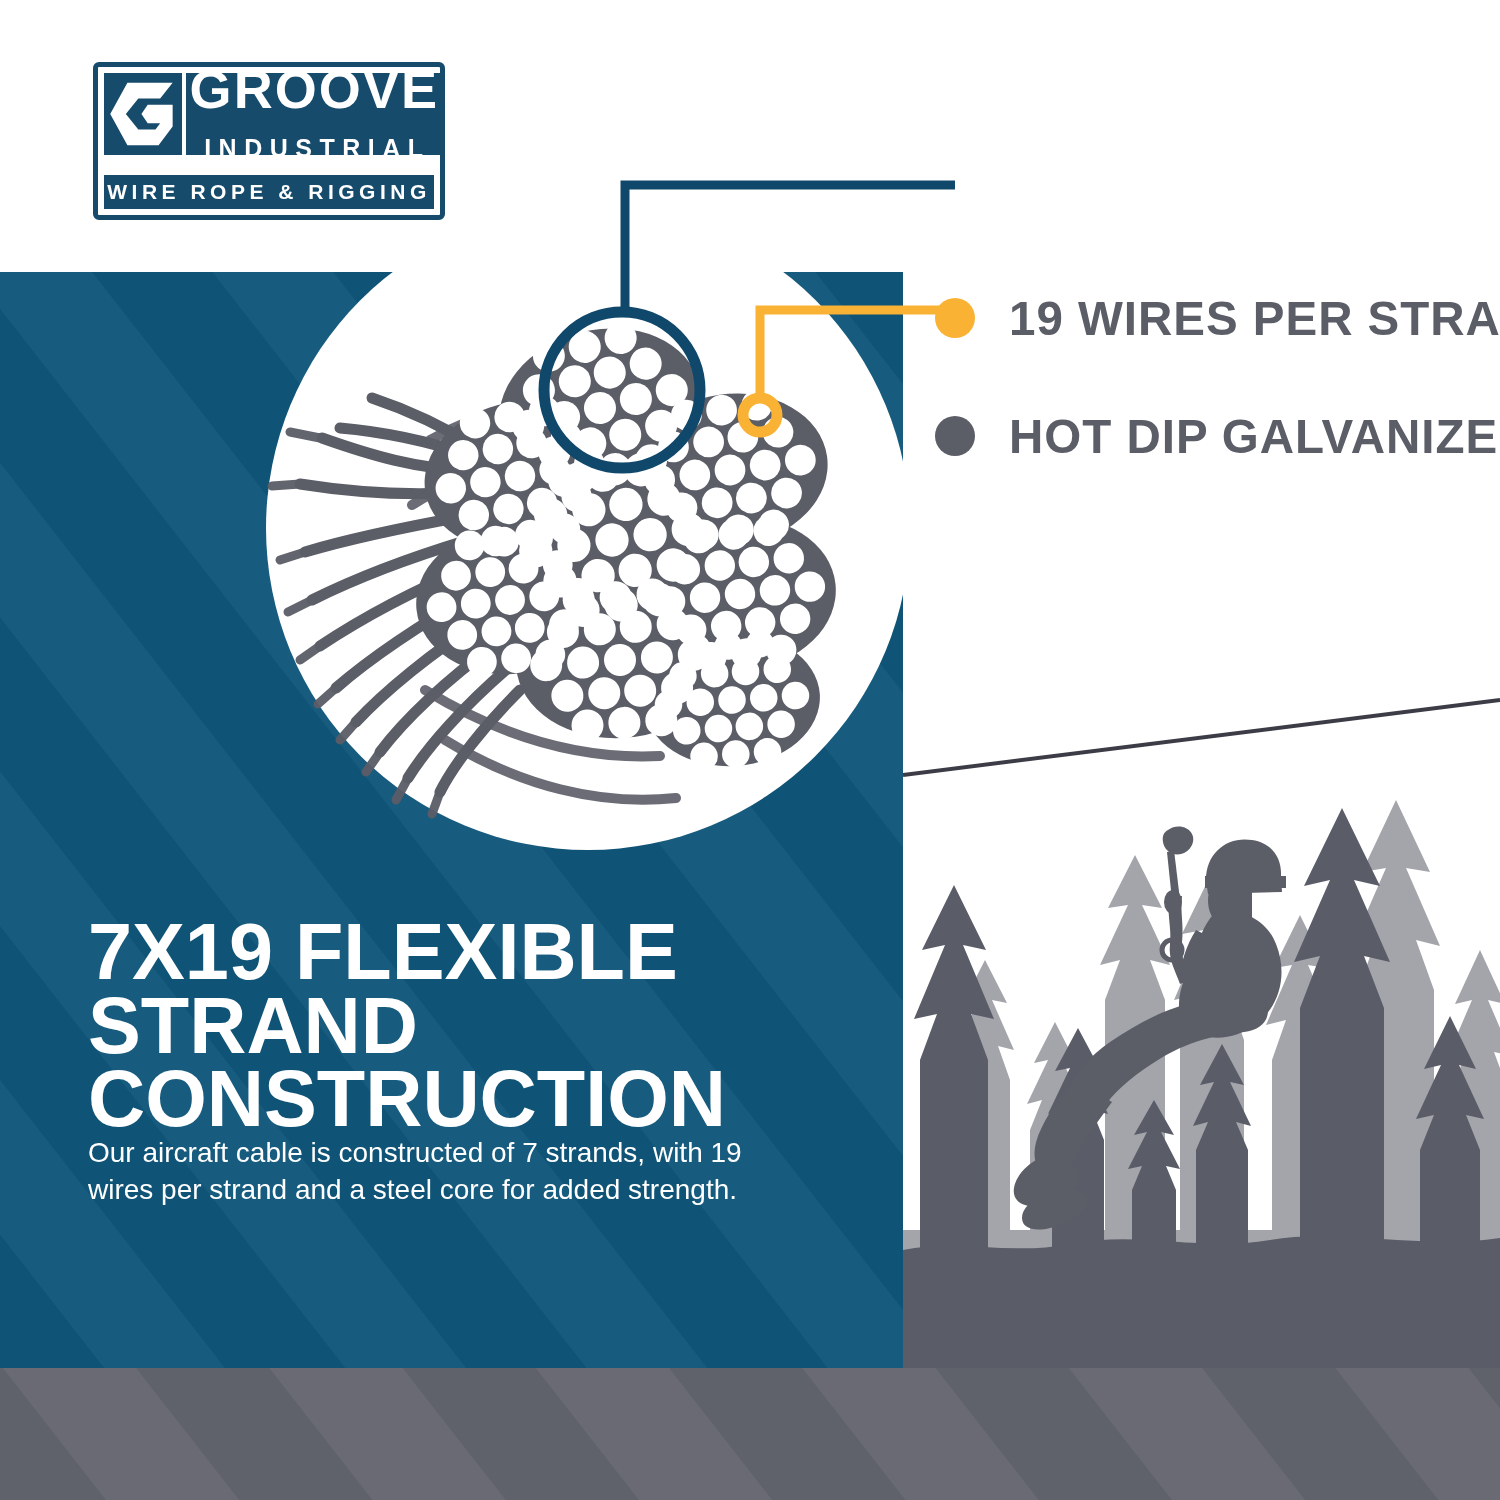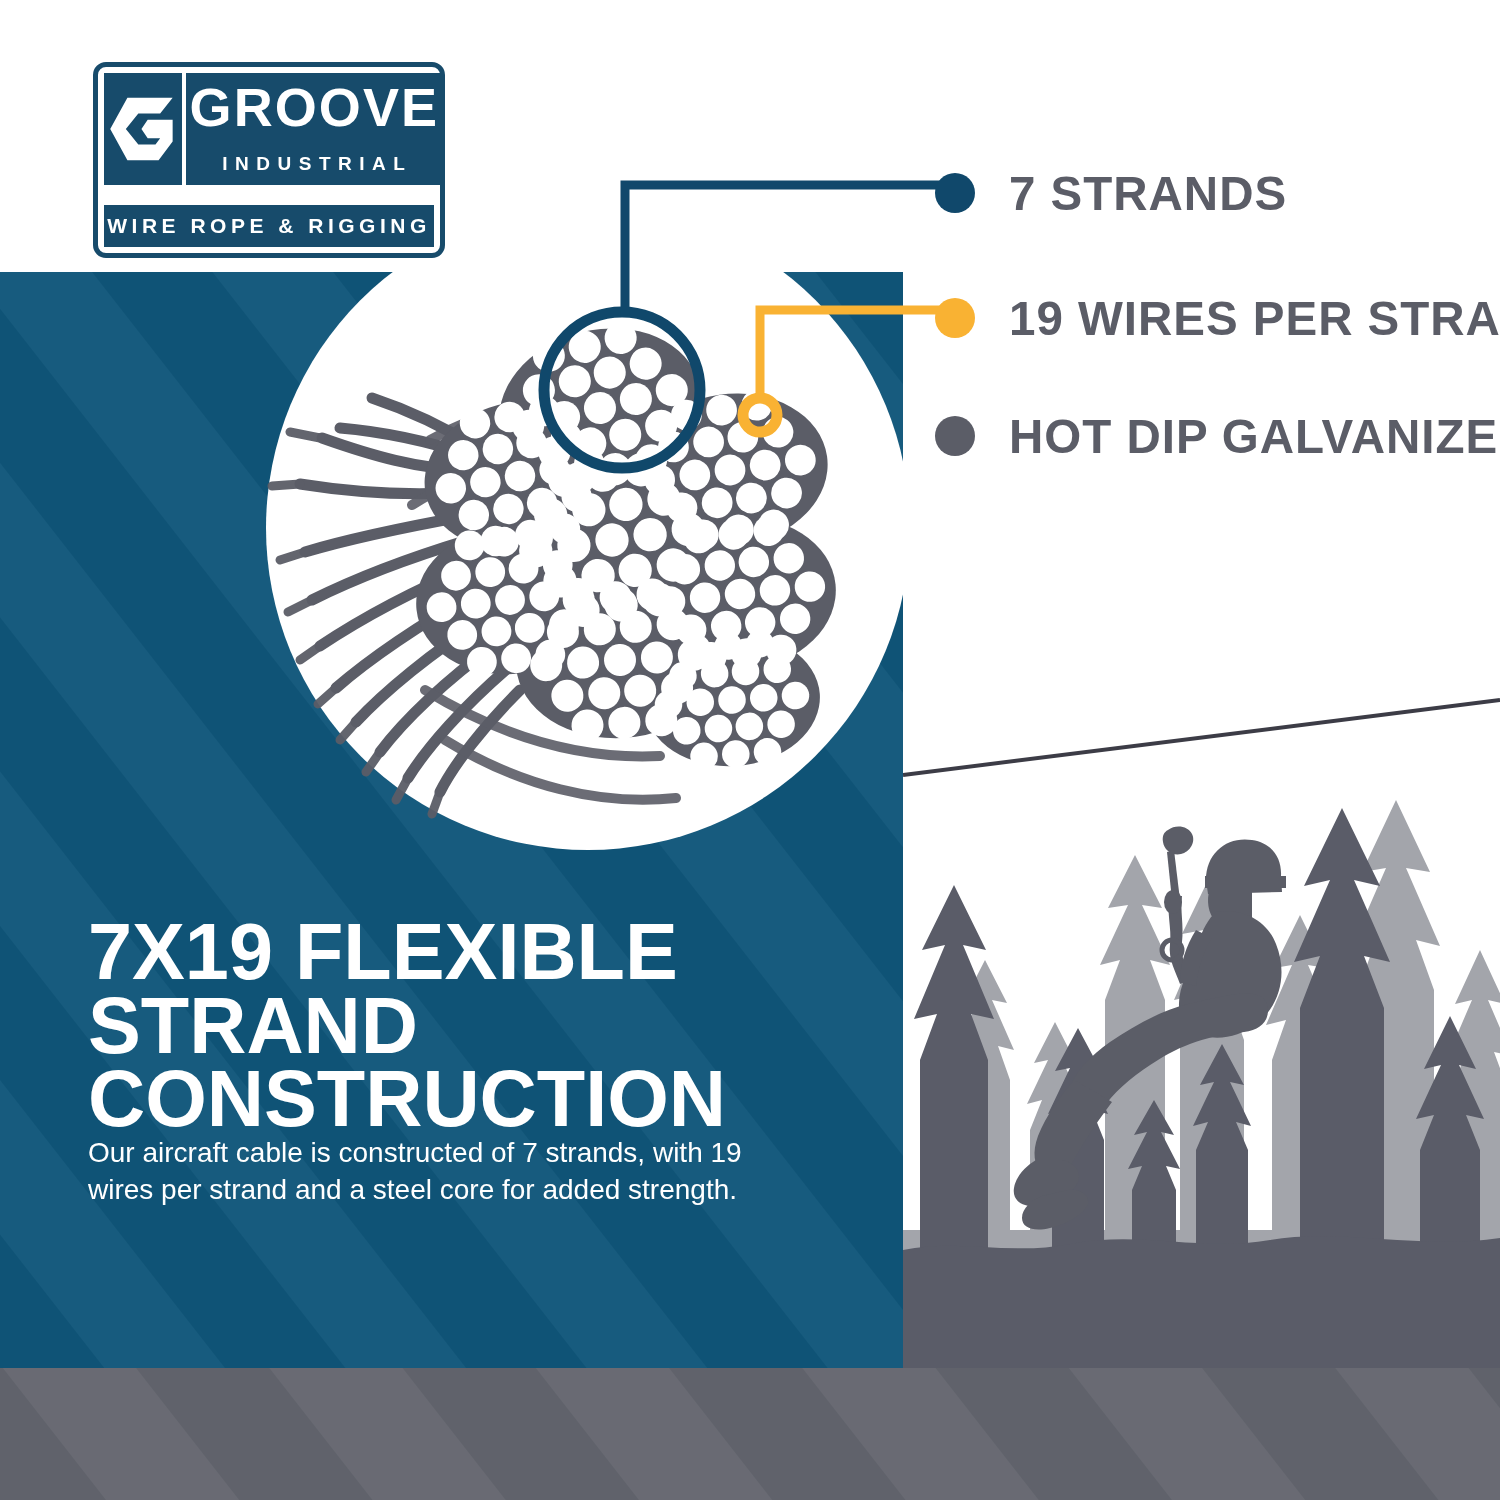--- a/index.html
+++ b/index.html
@@ -2,43 +2,43 @@
 <html><head>
 <meta charset="utf-8">
 <style>
   html,body{margin:0;padding:0;background:#fff;}
   body{font-family:"Liberation Sans",sans-serif;}
   #canvas{
     position:relative;width:1500px;height:1500px;overflow:hidden;background:#ffffff;
   }
   
   .logo-box{
-    position:absolute;left:93px;top:62px;width:352px;height:196px;
-    border:5px solid #174B6B;border-radius:13px;background:#ffffff;
+    position:absolute;left:93px;top:62px;width:352px;height:158px;
+    border:5px solid #174B6B;border-radius:6px;background:#ffffff;
     box-sizing:border-box;padding:6px;
   }
   .logo-inner{
     width:100%;height:100%;display:flex;flex-direction:column;
   }
   .logo-top{display:flex;flex:1 1 auto;min-height:0;}
   .logo-mark{
     width:110px;background:#174B6B;display:flex;align-items:center;justify-content:center;
   }
   .logo-words{
     flex:1;background:#174B6B;margin-left:4px;display:flex;flex-direction:column;
     align-items:center;justify-content:center;padding:2px 6px;box-sizing:border-box;
   }
   .logo-groove{
     color:#fff;font-family:"Liberation Sans Narrow","Liberation Sans",sans-serif;
     font-weight:700;font-size:53px;line-height:0.93;letter-spacing:2px;
     transform:scaleX(1.02);white-space:nowrap;
   }
   .logo-industrial{
     color:#fff;font-family:"Liberation Sans","DejaVu Sans",sans-serif;
-    font-weight:700;font-size:19px;letter-spacing:7.5px;margin-top:20px;white-space:nowrap;
+    font-weight:700;font-size:25px;letter-spacing:7.5px;margin-top:20px;white-space:nowrap;
     padding-left:6px;
   }
   .logo-bottom{
     height:42px;background:#174B6B;margin-top:20px;display:flex;
     align-items:center;justify-content:center;
   }
   .logo-tag{
     color:#fff;font-family:"Liberation Sans","DejaVu Sans",sans-serif;font-weight:700;
     font-size:21px;letter-spacing:4.5px;white-space:nowrap;
   }
@@ -298,24 +298,20 @@
           <div class="logo-groove">GROOVE</div>
           <div class="logo-industrial">INDUSTRIAL</div>
         </div>
       </div>
       <div class="logo-bottom">
         <div class="logo-tag">WIRE ROPE &amp; RIGGING</div>
       </div>
     </div>
   </div>
 
-  <div class="callout" style="left:935px;top:165px;">
-    <div class="callout-dot" style="background: rgb(16, 72, 107);"></div>
-    <div class="callout-label">7 STRANDS</div>
-  </div>
 
   <div class="callout" style="left:935px;top:290px;">
     <div class="callout-dot" style="background: rgb(249, 178, 51);"></div>
     <div class="callout-label">19 WIRES PER STRAND</div>
   </div>
 
   <div class="callout" style="left:935px;top:408px;">
     <div class="callout-dot" style="background: rgb(91, 93, 103);"></div>
     <div class="callout-label">HOT DIP GALVANIZED</div>
   </div>

